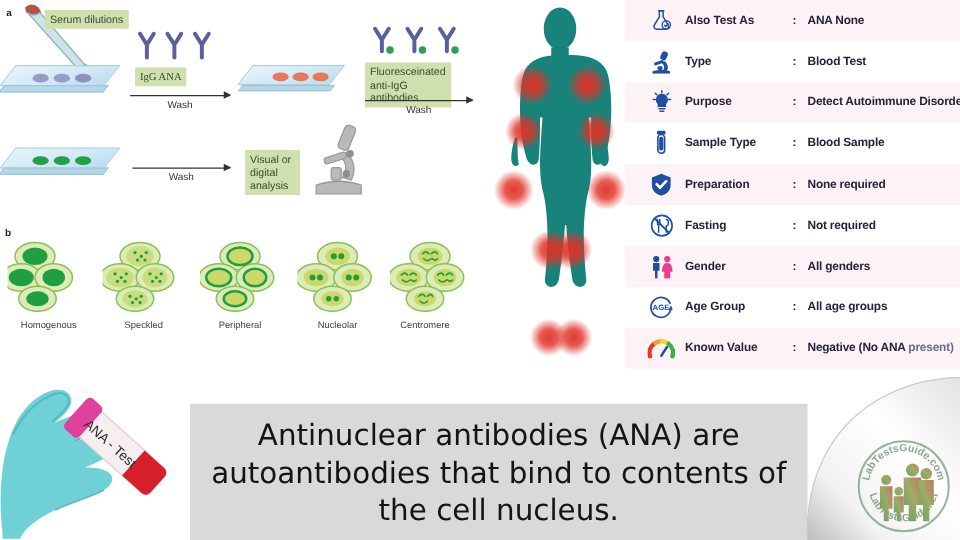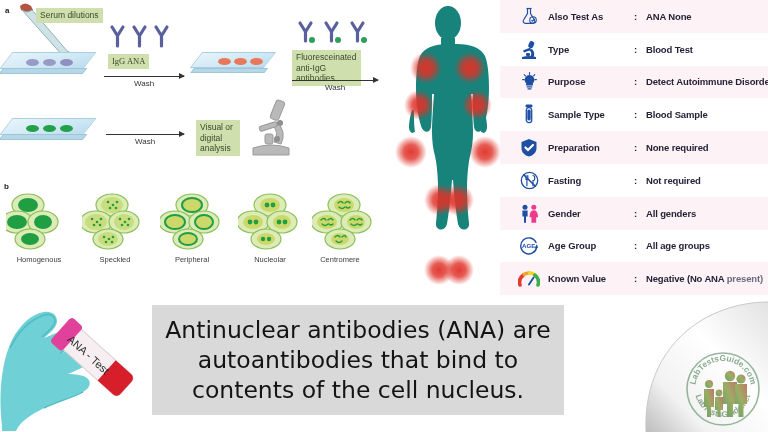--- a/index.html
+++ b/index.html
@@ -75,21 +75,21 @@
     font-size:9.5px; font-weight:bold; color:#262338;
     white-space:nowrap; letter-spacing:-.15px;
   }
   .ival .soft { color:#6a6a80; }
 
   
   #photo { position:absolute; left:0; top:288px; width:175px; height:144px; background:#fff; }
 
   
   #caption {
-    position:absolute; left:152px; top:305px; width:412px; height:110px;
+    position:absolute; left:152px; top:323px; width:494px; height:110px;
     background:#d9d9d9;
     display:flex; align-items:center; justify-content:center;
     text-align:center;
   }
   #caption p {
     font-size:23.5px; line-height:1.28; color:#141414;
     font-family:"DejaVu Sans", sans-serif; font-weight:400;
     padding:0 10px;
   }
 

